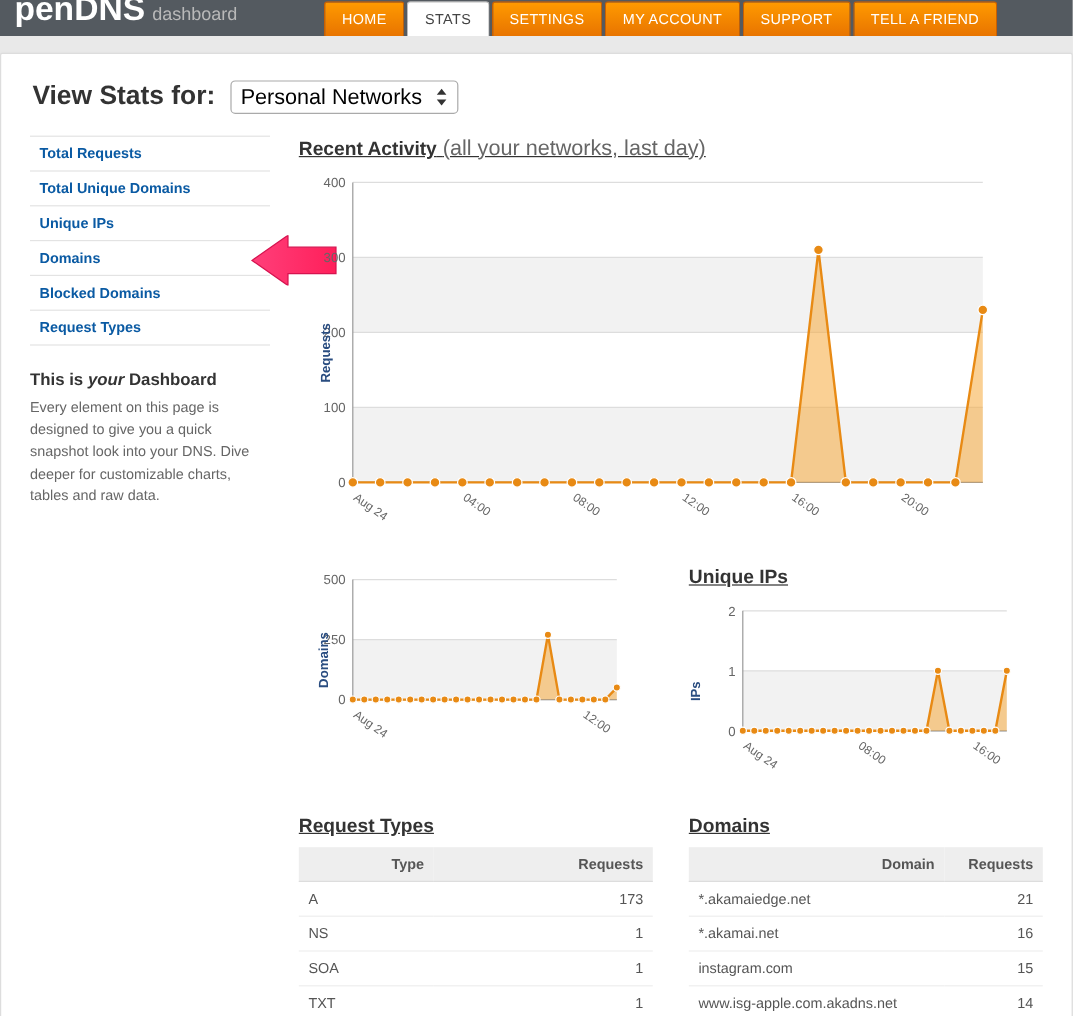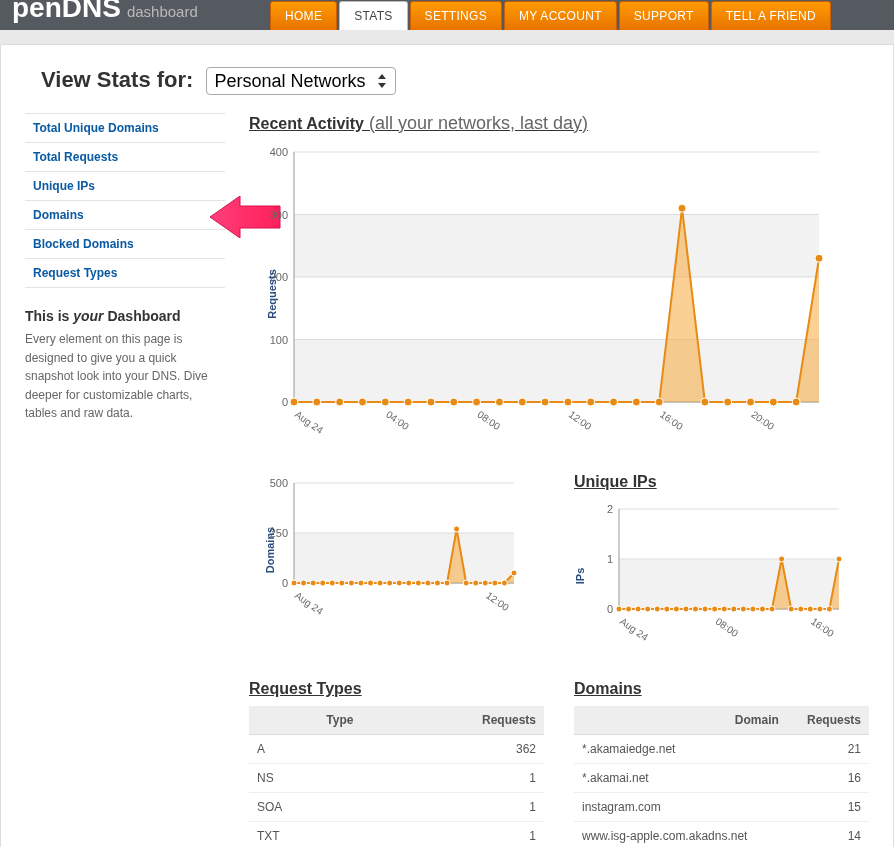--- a/index.html
+++ b/index.html
@@ -3,21 +3,21 @@
 <meta charset="utf-8">
 <style>
 html,body{margin:0;padding:0;font-family:"Helvetica Neue",Helvetica,Arial,sans-serif;background:#e9e9e9;color:#333;font-size:13px}
 .topbar{background:#545a60;height:30px;position:relative}
 .logo{position:absolute;left:12px;top:-8px;color:#fff;font-size:28px;font-weight:700}
 .logo .sub{color:#b9b9b9;font-size:15px;font-weight:400;margin-left:6px}
 nav.tabs{position:absolute;left:270px;bottom:0}
 nav.tabs a{display:inline-block;background:linear-gradient(#ff9a00,#e87400);color:#fff;font-weight:400;font-size:12px;padding:7px 14px;margin-right:2px;border-radius:3px 3px 0 0;border:1px solid #c95f00;border-bottom:none;text-decoration:none;letter-spacing:.3px}
 nav.tabs a.active{background:#fff;color:#444;border-color:#bbb}
 .page{max-width:870px;margin:14px auto;background:#fff;border:1px solid #ddd;border-radius:2px;padding:20px 24px 30px;box-shadow:0 1px 3px rgba(0,0,0,.08)}
-h1.title{font-size:22px;margin:2px 16px 18px;font-weight:700;color:#333}
+h1.title{font-size:22px;margin:2px 2px 18px;font-weight:700;color:#333}
 select.networks{font-size:18px;padding:3px 28px 3px 8px;border:1px solid #aaa;border-radius:4px;background:#fff;appearance:none;-webkit-appearance:none}
 .select-wrap{position:relative;display:inline-block;margin-left:6px}
 .select-wrap::after{content:"";position:absolute;right:10px;top:7px;width:0;height:0;border-left:4px solid transparent;border-right:4px solid transparent;border-bottom:5px solid #333}
 .select-wrap::before{content:"";position:absolute;right:10px;bottom:7px;width:0;height:0;border-left:4px solid transparent;border-right:4px solid transparent;border-top:5px solid #333}
 .layout{display:flex;gap:24px}
 .sidebar{width:200px;flex:0 0 200px}
 .sidebar ul{list-style:none;padding:0;margin:0;border-top:1px solid #e3e3e3}
 .sidebar li{border-bottom:1px solid #e3e3e3}
 .sidebar a{display:block;padding:7px 8px;color:#0a5aa3;font-weight:700;font-size:12px;text-decoration:none}
 .arrow{position:relative;left:180px;top:-92px;height:0}
@@ -57,24 +57,24 @@
       <select class="networks">
         <option>Personal Networks</option>
       </select>
     </span>
   </h1>
 
   <div class="layout">
     <aside class="sidebar">
       <ul id="side-list">
           <li>
+            <a href="#">Total Requests</a>
+          </li>
+          <li>
             <a href="#">Total Unique Domains</a>
-          </li>
-          <li>
-            <a href="#">Total Requests</a>
           </li>
           <li>
             <a href="#">Unique IPs</a>
           </li>
           <li>
             <a href="#">Domains</a>
           </li>
           <li>
             <a href="#">Blocked Domains</a>
           </li>
@@ -254,21 +254,21 @@
           <table>
             <thead>
                 <tr>
               <th>Type</th>
               <th class="r">Requests</th>
             </tr>
               </thead>
             <tbody id="tbl-rt">
                 <tr>
                   <td>A</td>
-                  <td class="r">362</td>
+                  <td class="r">173</td>
                 </tr>
                 <tr>
                   <td>NS</td>
                   <td class="r">1</td>
                 </tr>
                 <tr>
                   <td>SOA</td>
                   <td class="r">1</td>
                 </tr>
                 <tr>

